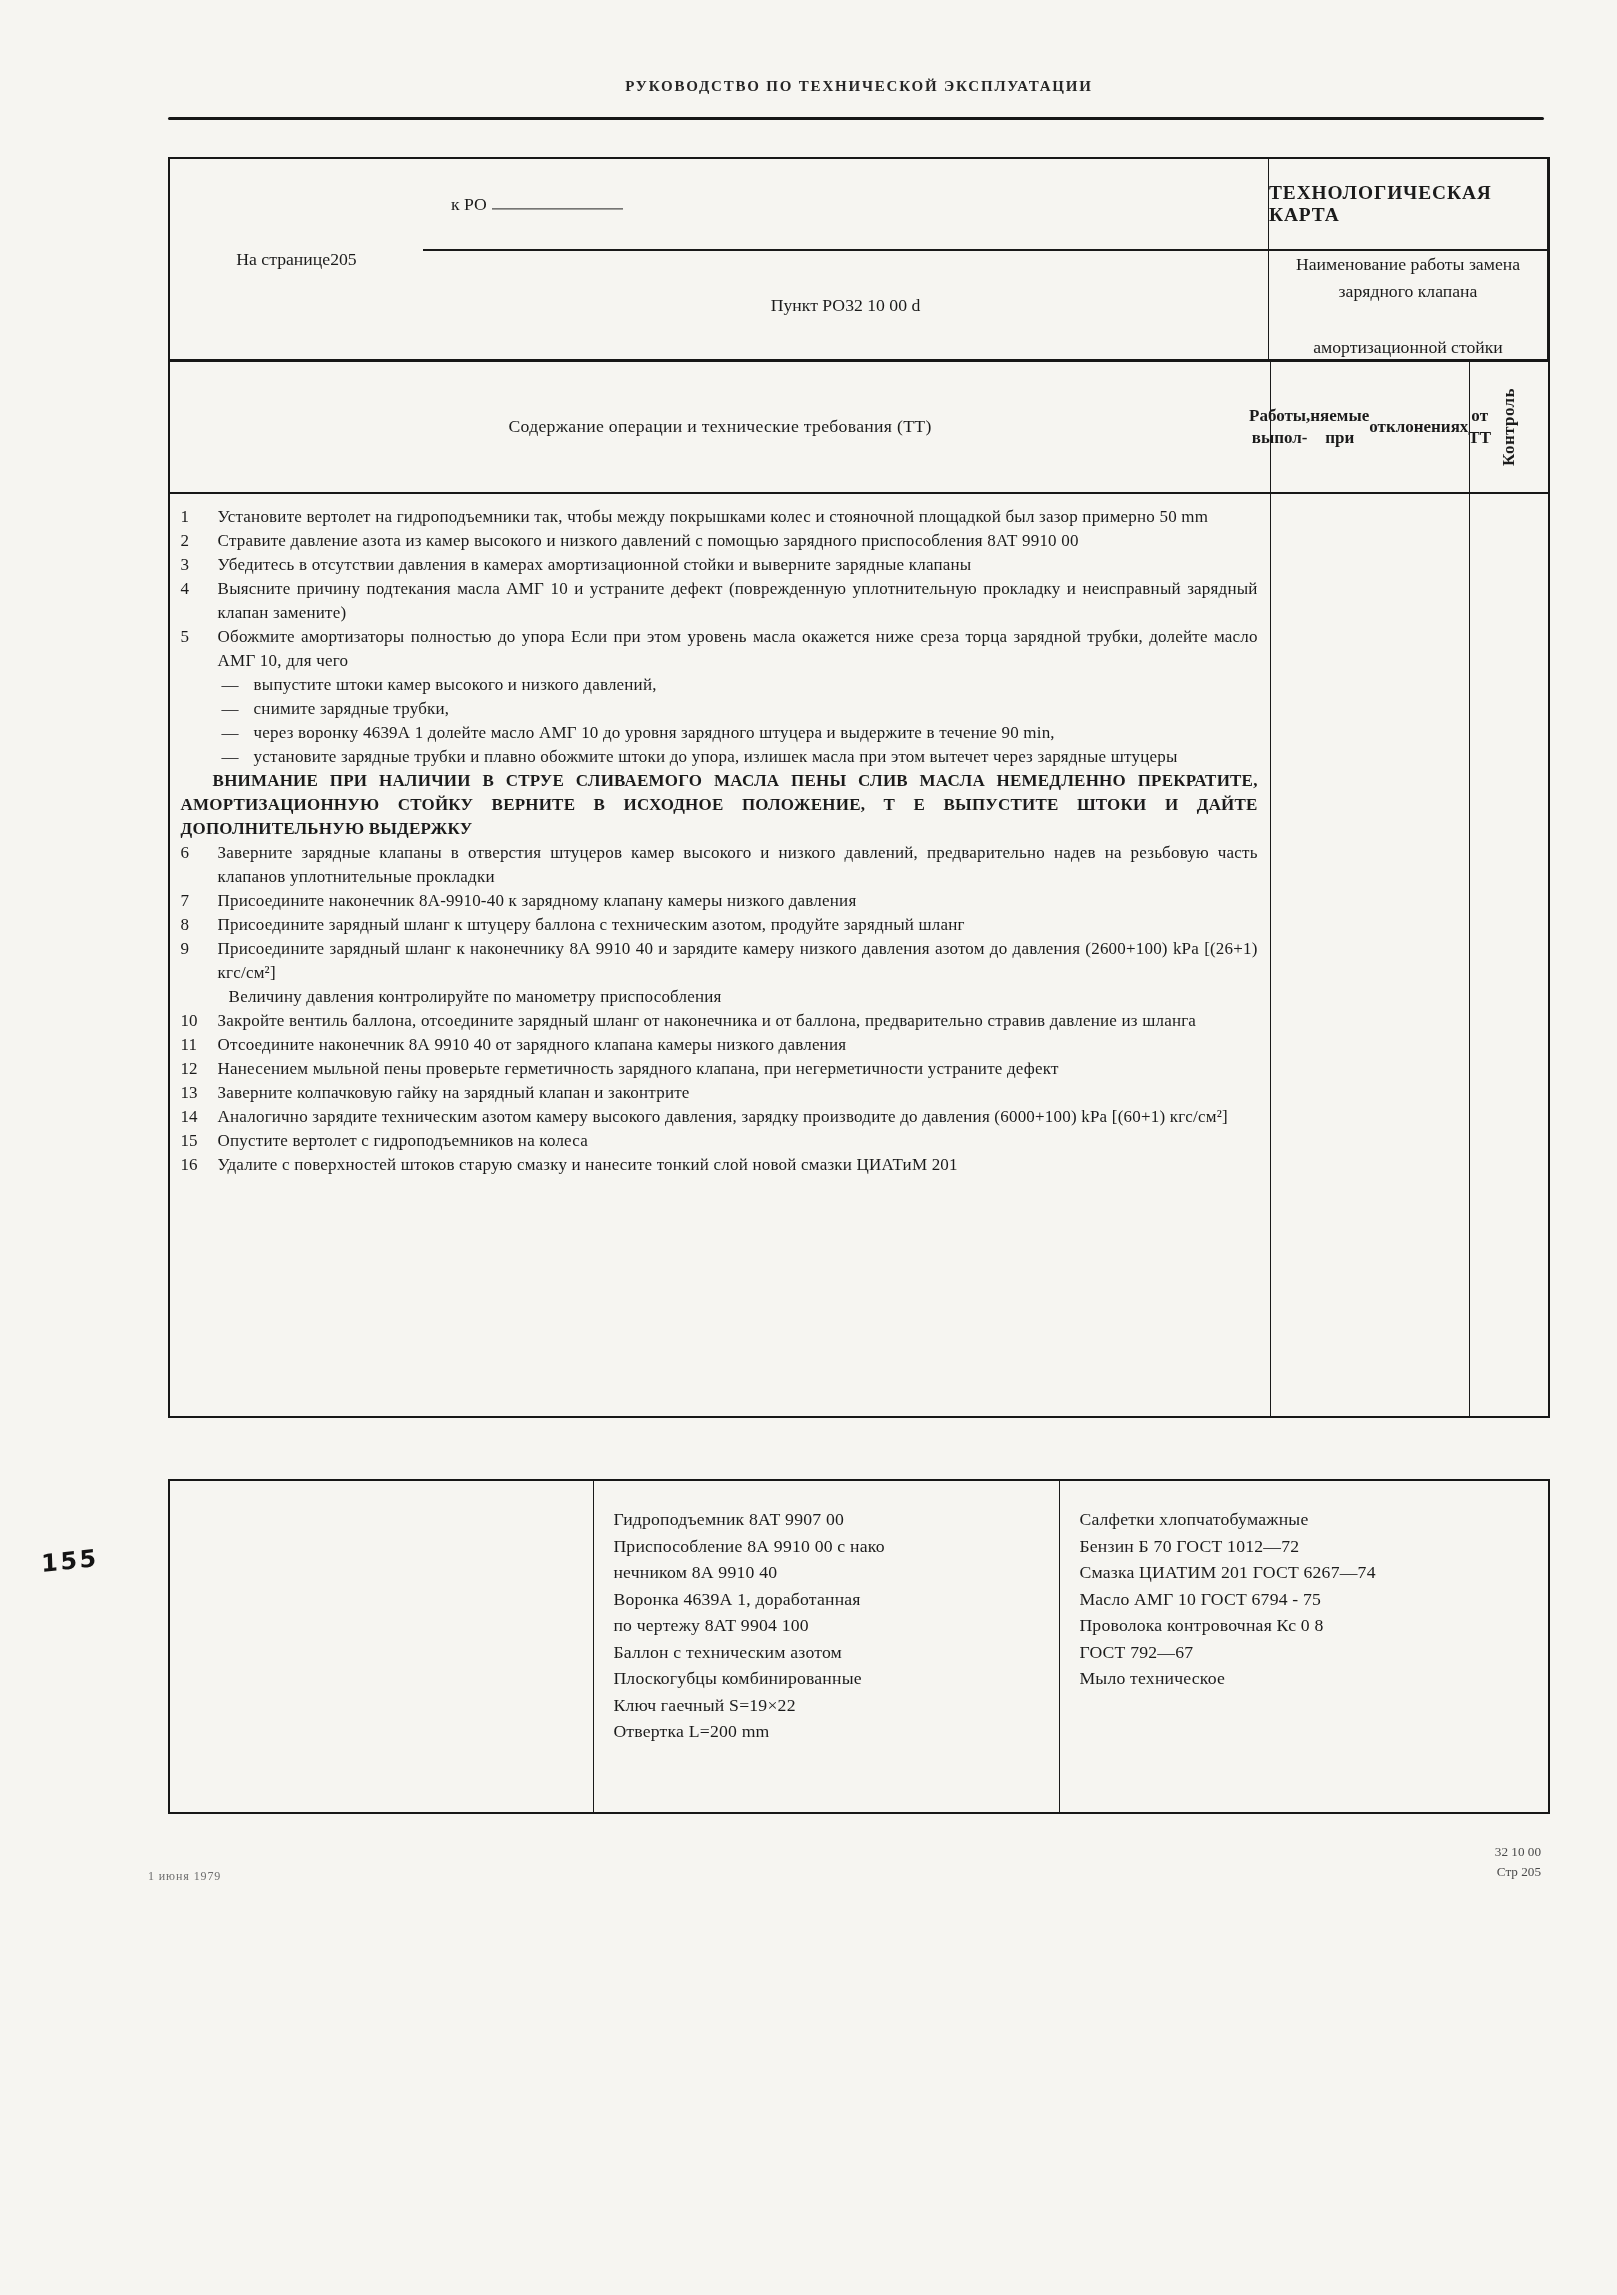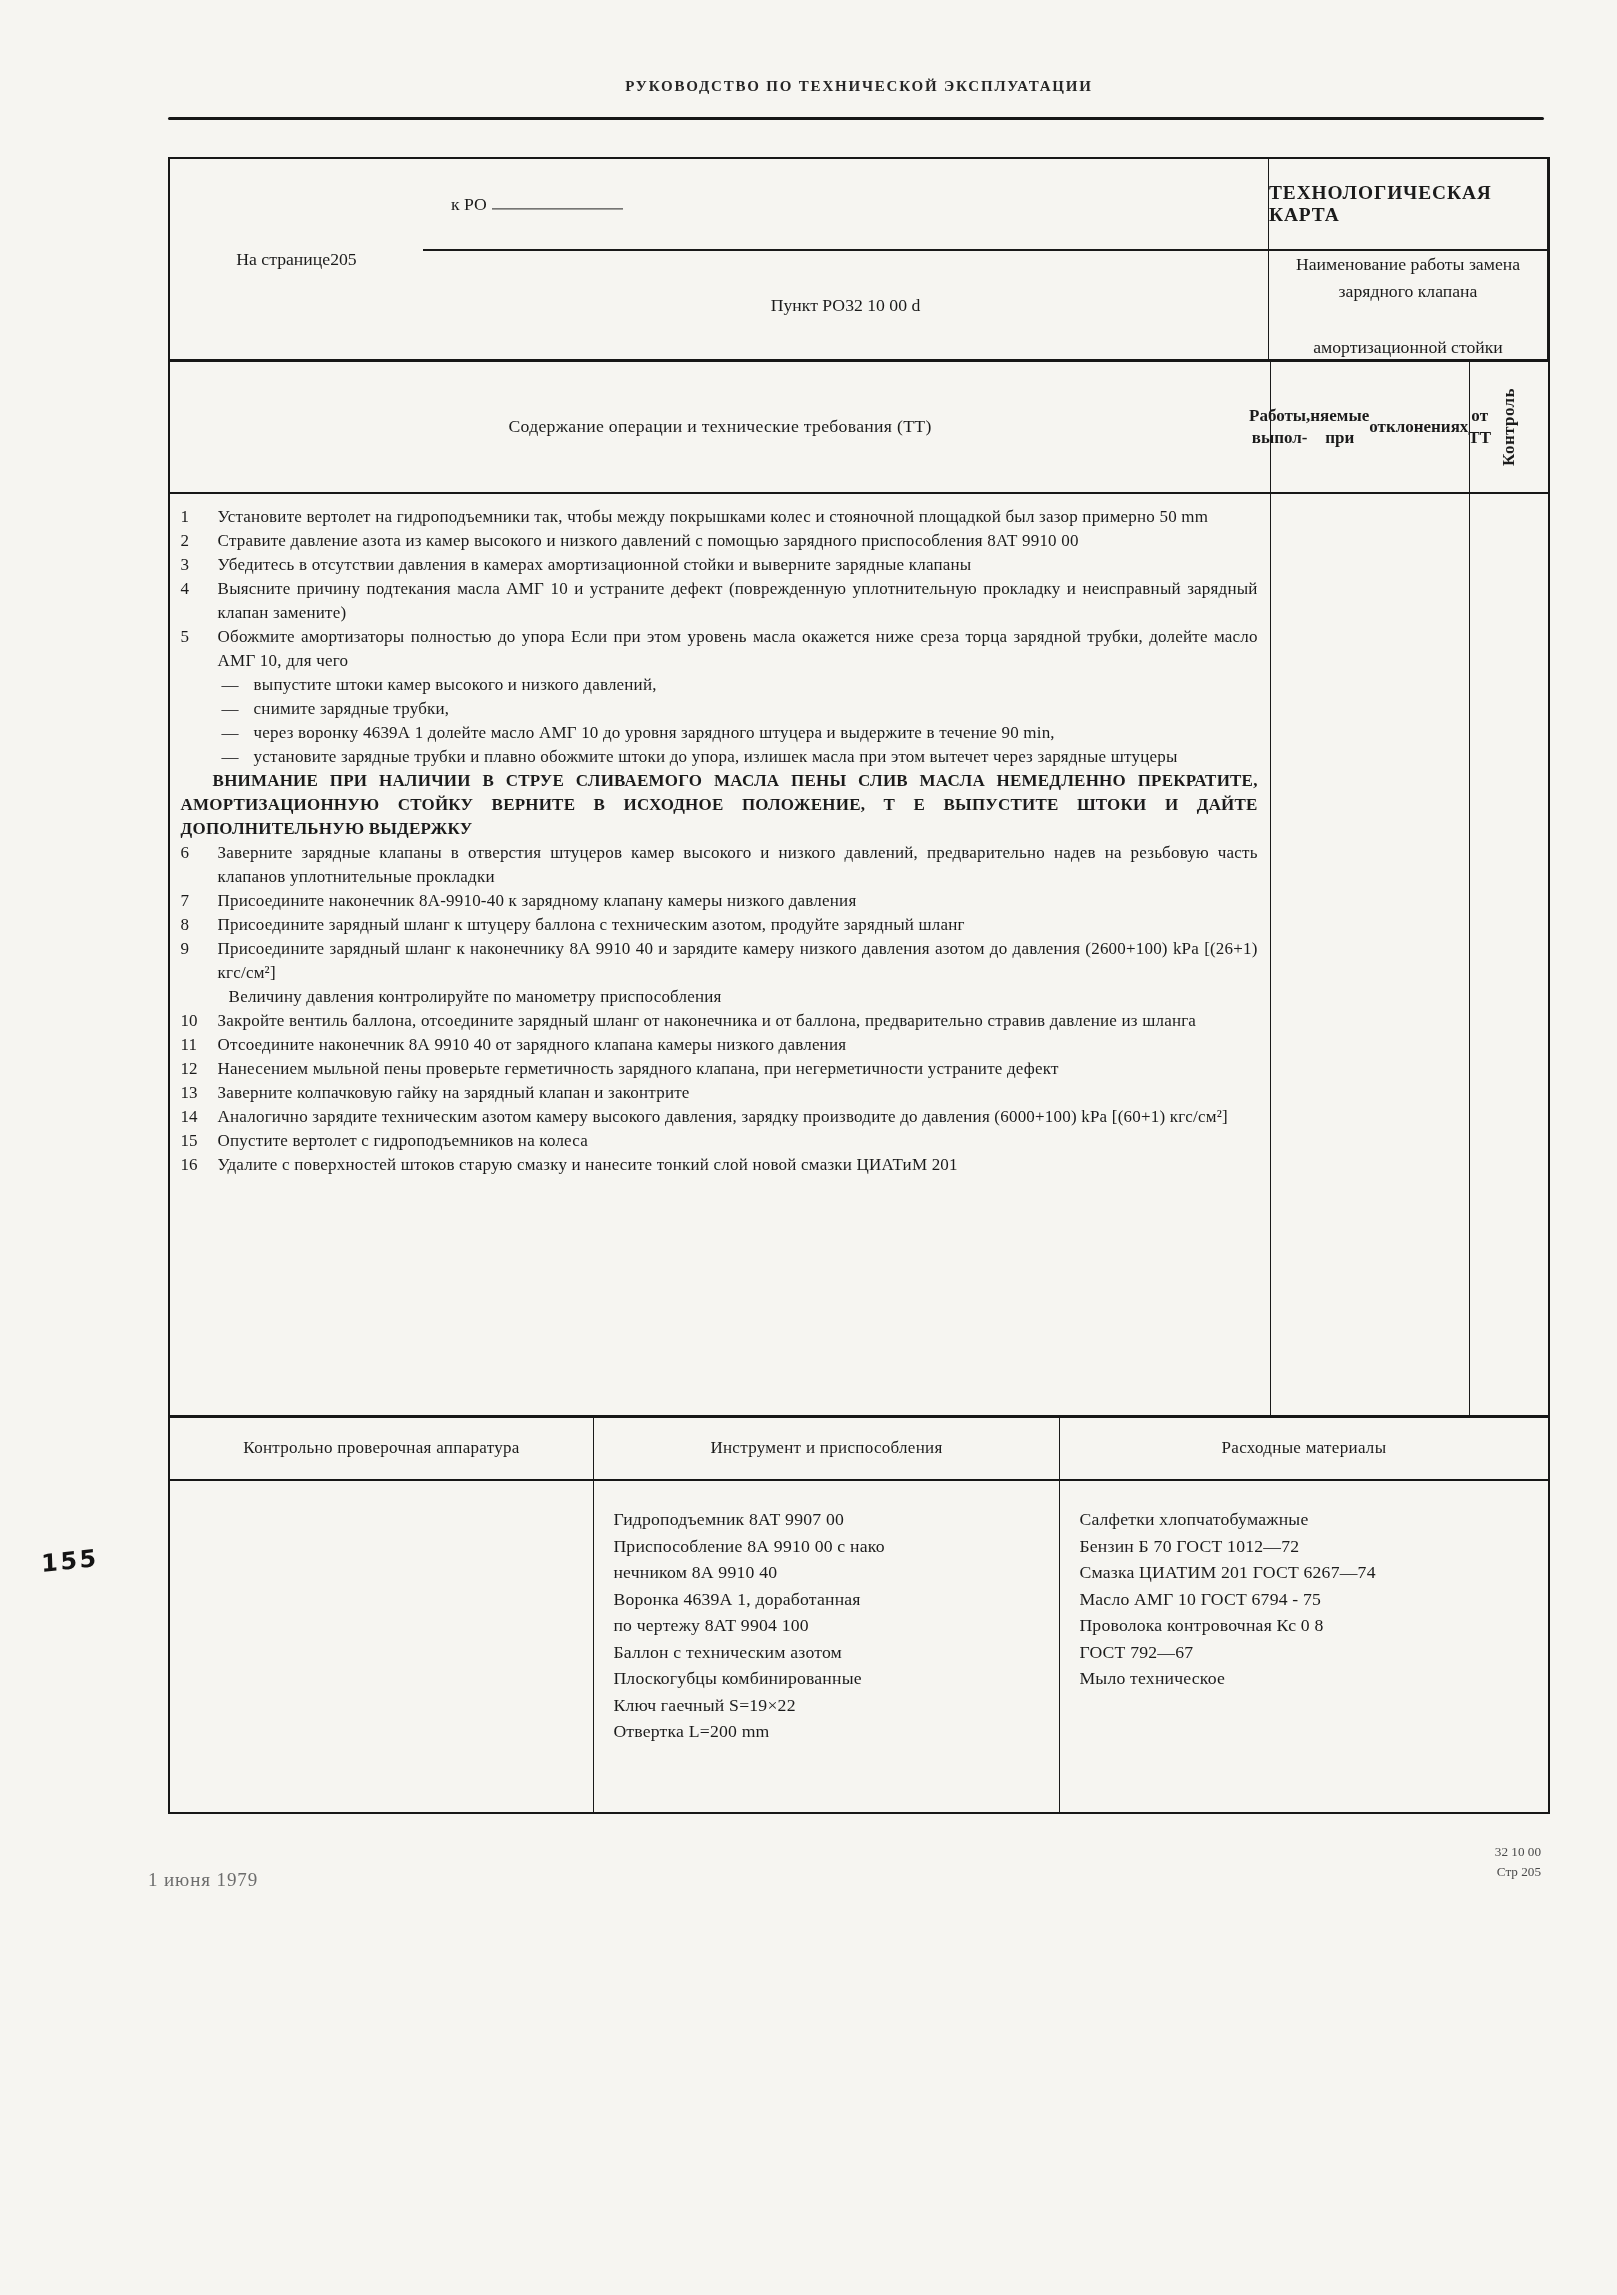--- a/index.html
+++ b/index.html
@@ -50,21 +50,21 @@
   .op-row.dash{padding-left:41px;}
   .op-row.dash .op-num{width:32px;}
   .op-row.cont{padding-left:48px;}
   .op-row.warning{display:block;font-weight:bold;font-size:17px;text-indent:32px;text-align:justify;letter-spacing:0.2px;line-height:24px;}
   
   #t-shead{left:168px;top:1415px;width:1382px;height:66px;grid-template-columns:424px 466px 1fr;}
   .s-head{display:flex;align-items:center;justify-content:center;font-size:17px;letter-spacing:0.3px;}
   #t-sbody{left:168px;top:1479px;width:1382px;height:335px;grid-template-columns:424px 466px 1fr;}
   .s-col{padding:25px 12.4px 0 19.4px;font-size:17.7px;line-height:26.5px;letter-spacing:0.2px;}
   
-  .footer-left{position:absolute;left:148px;top:1869px;font-size:19px;color:#6d6d6d;letter-spacing:0.9px;}
+  .footer-left{position:absolute;left:148px;top:1869px;font-size:12px;color:#6d6d6d;letter-spacing:0.9px;}
   .footer-right{position:absolute;left:1413px;top:1842px;width:128px;text-align:right;font-size:13.2px;color:#4a4a4a;line-height:20.3px;}
   
   .margin-note{
     position:absolute;left:41px;top:1547px;
     font-family:"DejaVu Sans",sans-serif;
     font-size:24px;font-weight:bold;color:#141414;
     transform:rotate(-6deg) skewX(-4deg);letter-spacing:2.6px;
   }
 </style>
 </head>
@@ -223,31 +223,20 @@
 
         <div class="op-row">
           <span class="op-num">16</span>
           <span class="op-text">Удалите с поверхностей штоков старую смазку и нанесите тонкий слой новой смазки ЦИАТиМ 201</span>
         </div>
       </div>
     <div class="cell v-div"></div>
     <div class="cell"></div>
   </div>
 
-  <div class="tblock" id="t-shead">
-    <div class="cell v-div s-head">
-      <span>Контрольно проверочная аппаратура</span>
-    </div>
-    <div class="cell v-div s-head">
-      <span>Инструмент и приспособления</span>
-    </div>
-    <div class="cell s-head">
-      <span>Расходные материалы</span>
-    </div>
-  </div>
 
   <div class="tblock" id="t-sbody">
     <div class="cell v-div s-col"></div>
     <div class="cell v-div s-col">
 
     <div>Гидроподъемник 8АТ 9907 00</div>
         <div>Приспособление 8А 9910 00 с нако</div>
         <div>нечником 8А 9910 40</div>
         <div>Воронка 4639А 1, доработанная</div>
         <div>по чертежу 8АТ 9904 100</div>

